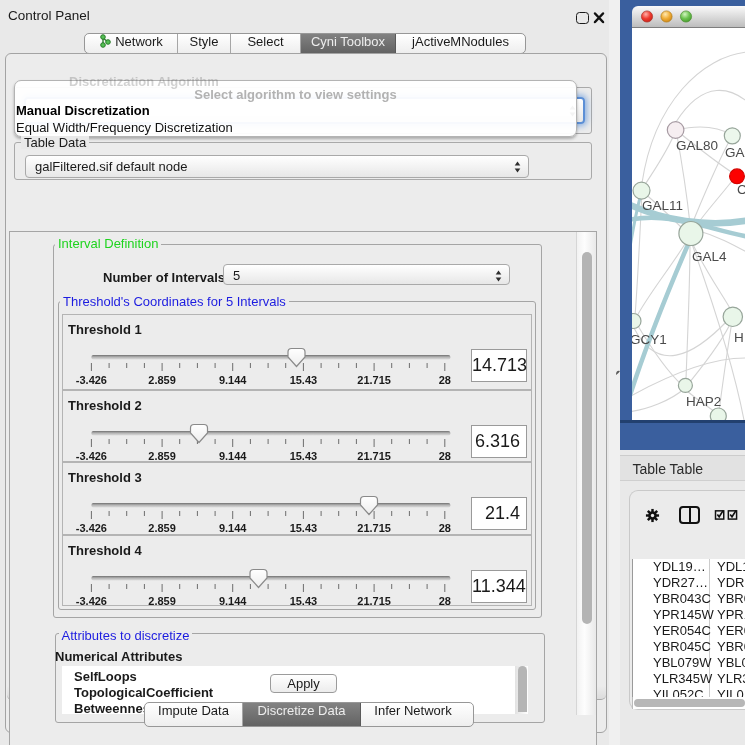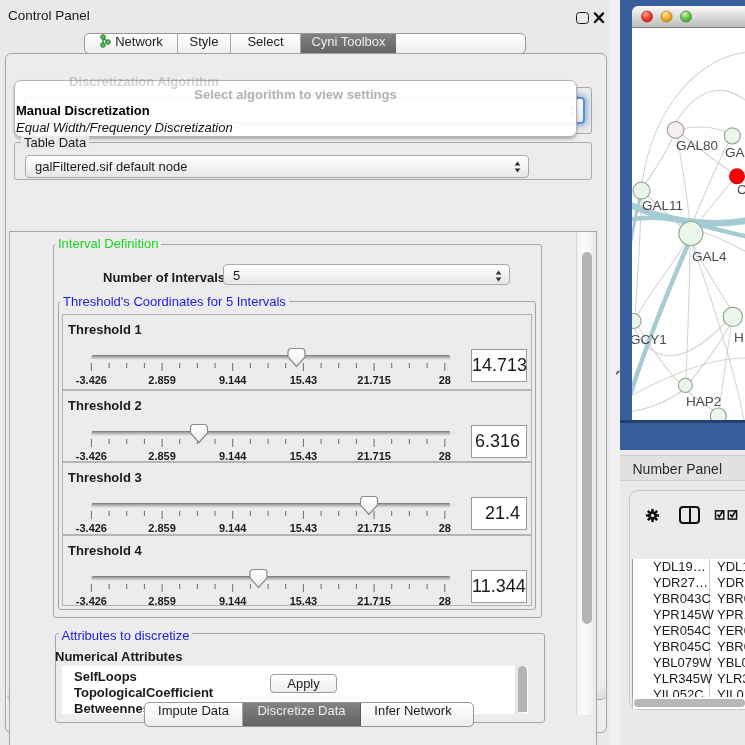--- a/index.html
+++ b/index.html
@@ -29,38 +29,39 @@
   <div class="s" style="width:93px;"><svg width="12" height="14" viewBox="0 0 12 14" style="margin-right:4px;">
         <line x1="4" y1="4" x2="4" y2="10" stroke="#2e7d32" stroke-width="1.4"></line>
         <line x1="4" y1="4" x2="9" y2="8" stroke="#2e7d32" stroke-width="1.4"></line>
         <circle cx="4" cy="3" r="2.3" fill="#55c055" stroke="#2a7a2a"></circle>
         <circle cx="4" cy="11" r="2.3" fill="#55c055" stroke="#2a7a2a"></circle>
         <circle cx="9" cy="8" r="2.3" fill="#55c055" stroke="#2a7a2a"></circle>
       </svg>Network</div>
   <div class="s" style="width:53px;">Style</div>
   <div class="s" style="width:70px;">Select</div>
   <div class="s dark" style="width:95px;">Cyni Toolbox</div>
+  <div class="s" style="width:129px;">jActiveMNodules</div>
 </div>
 
 <div class="abs" style="left:5px;top:53px;width:602px;height:680px;border:1px solid #a3a3a3;border-radius:6px;background:#ececec;"></div>
 <div class="abs" style="left:6.5px;top:686px;width:599px;height:14px;background:linear-gradient(#ececec,#dcdcdc);border-bottom:1px solid #a8a8a8;border-radius:0 0 5px 5px;"></div>
 
 <div class="gbox" style="left:14px;top:87px;width:578px;height:47px;"></div>
 <div class="combo" style="left:24px;top:97px;width:561px;height:27px;border:2.5px solid #5c8fd6;box-shadow:0 0 6px 2px rgba(90,145,220,0.7);">
   <svg class="arrows" viewBox="0 0 7 12">
       <path d="M3.5 0.5 L6.3 4.5 L0.7 4.5 Z" fill="#2e2e2e"></path>
       <path d="M3.5 11.5 L6.3 7.5 L0.7 7.5 Z" fill="#2e2e2e"></path>
     </svg>
 </div>
 
 <div class="abs" style="left:14px;top:80px;width:563px;height:57px;background:rgba(255,255,255,0.95);border:1px solid #b3b3b3;border-radius:7px;box-shadow:0 2px 3px rgba(0,0,0,0.28);"></div>
 <div class="abs" style="left:30px;top:74px;font-weight:bold;color:rgba(95,95,95,0.28);margin-left:39px;">Discretization Algorithm</div>
 <div class="abs" style="left:14px;top:87px;width:563px;text-align:center;color:#b2b2b2;font-weight:bold;">Select algorithm to view settings</div>
 <div class="abs" style="left:16px;top:103px;font-weight:bold;color:#000;">Manual Discretization</div>
-<div class="abs" style="left:16px;top:120px;color:#111;font-style:italic;">Equal Width/Frequency Discretization</div>
+<div class="abs" style="left:16px;top:120px;color:#111;">Equal Width/Frequency Discretization</div>
 
 <div class="gbox" style="left:14px;top:142px;width:578px;height:38px;"></div>
 <div class="glabel" style="left:21px;top:136px;background:#e9e9e9;">Table Data</div>
 <div class="combo" style="left:25px;top:154.5px;width:504px;height:23px;">
   <div class="t">galFiltered.sif default node</div>
   <svg class="arrows" viewBox="0 0 7 12">
       <path d="M3.5 0.5 L6.3 4.5 L0.7 4.5 Z" fill="#2e2e2e"></path>
       <path d="M3.5 11.5 L6.3 7.5 L0.7 7.5 Z" fill="#2e2e2e"></path>
     </svg>
 </div>
@@ -253,21 +254,21 @@
     <text x="10" y="182">GAL11</text>
     <text x="60" y="233">GAL4</text>
     <text x="-2" y="316">GCY1</text>
     <text x="102" y="314">HIS4</text>
     <text x="54" y="378">HAP2</text>
   </g>
 </svg>
 </div>
 
 <div class="abs" style="left:620px;top:455px;width:125px;height:26px;background:#e2e2e2;border-top:1px solid #cccccc;border-bottom:1px solid #cfcfcf;"></div>
-<div class="abs" style="left:632.5px;top:461px;font-size:14px;color:#2b2b2b;">Number Panel</div>
+<div class="abs" style="left:632.5px;top:461px;font-size:14px;color:#2b2b2b;">Table Table</div>
 
 <div class="abs" style="left:629px;top:490px;width:116px;height:220px;background:#ebebeb;border:1px solid #c9c9c9;border-radius:9px 0 0 9px;border-right:none;"></div>
 
 <svg class="abs" style="left:644.5px;top:507.5px;" width="15" height="15" viewBox="0 0 16 16">
   <g fill="#111">
       <circle cx="8" cy="8" r="4.6"></circle>
   <g stroke="#111" stroke-width="2.6">
         <line x1="8" y1="1" x2="8" y2="15"></line>
         <line x1="1" y1="8" x2="15" y2="8"></line>
         <line x1="3" y1="3" x2="13" y2="13"></line>

